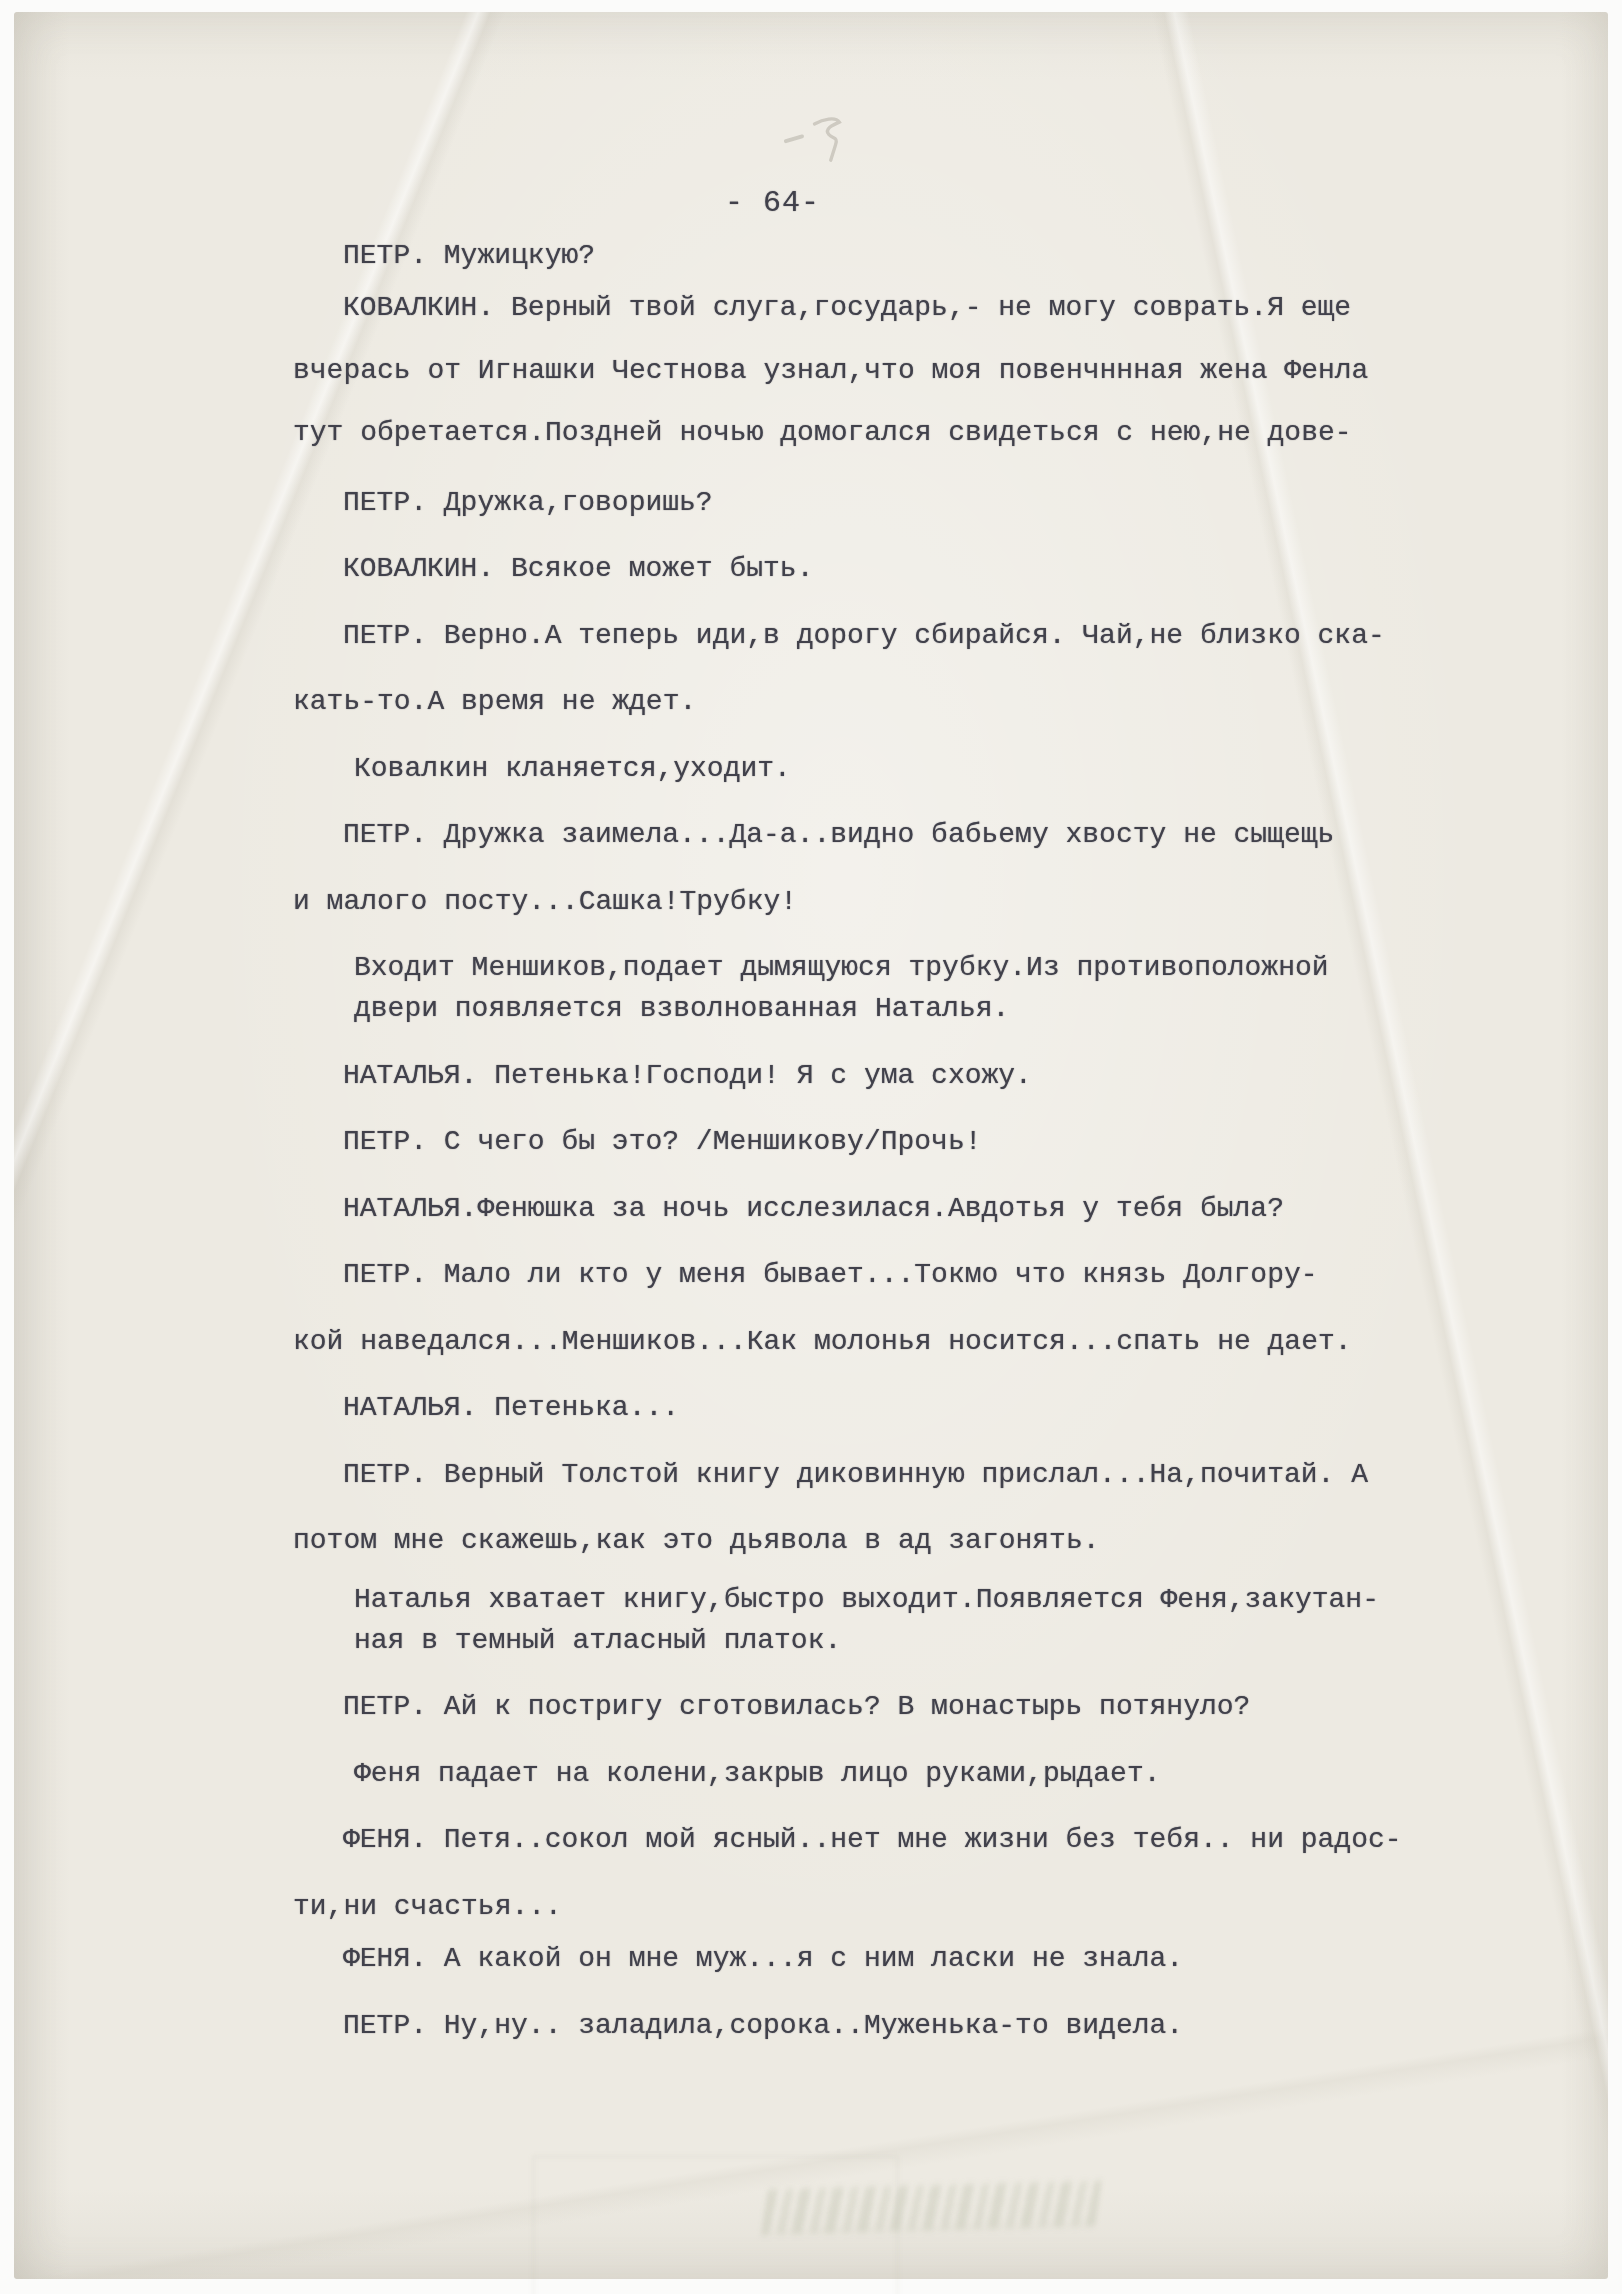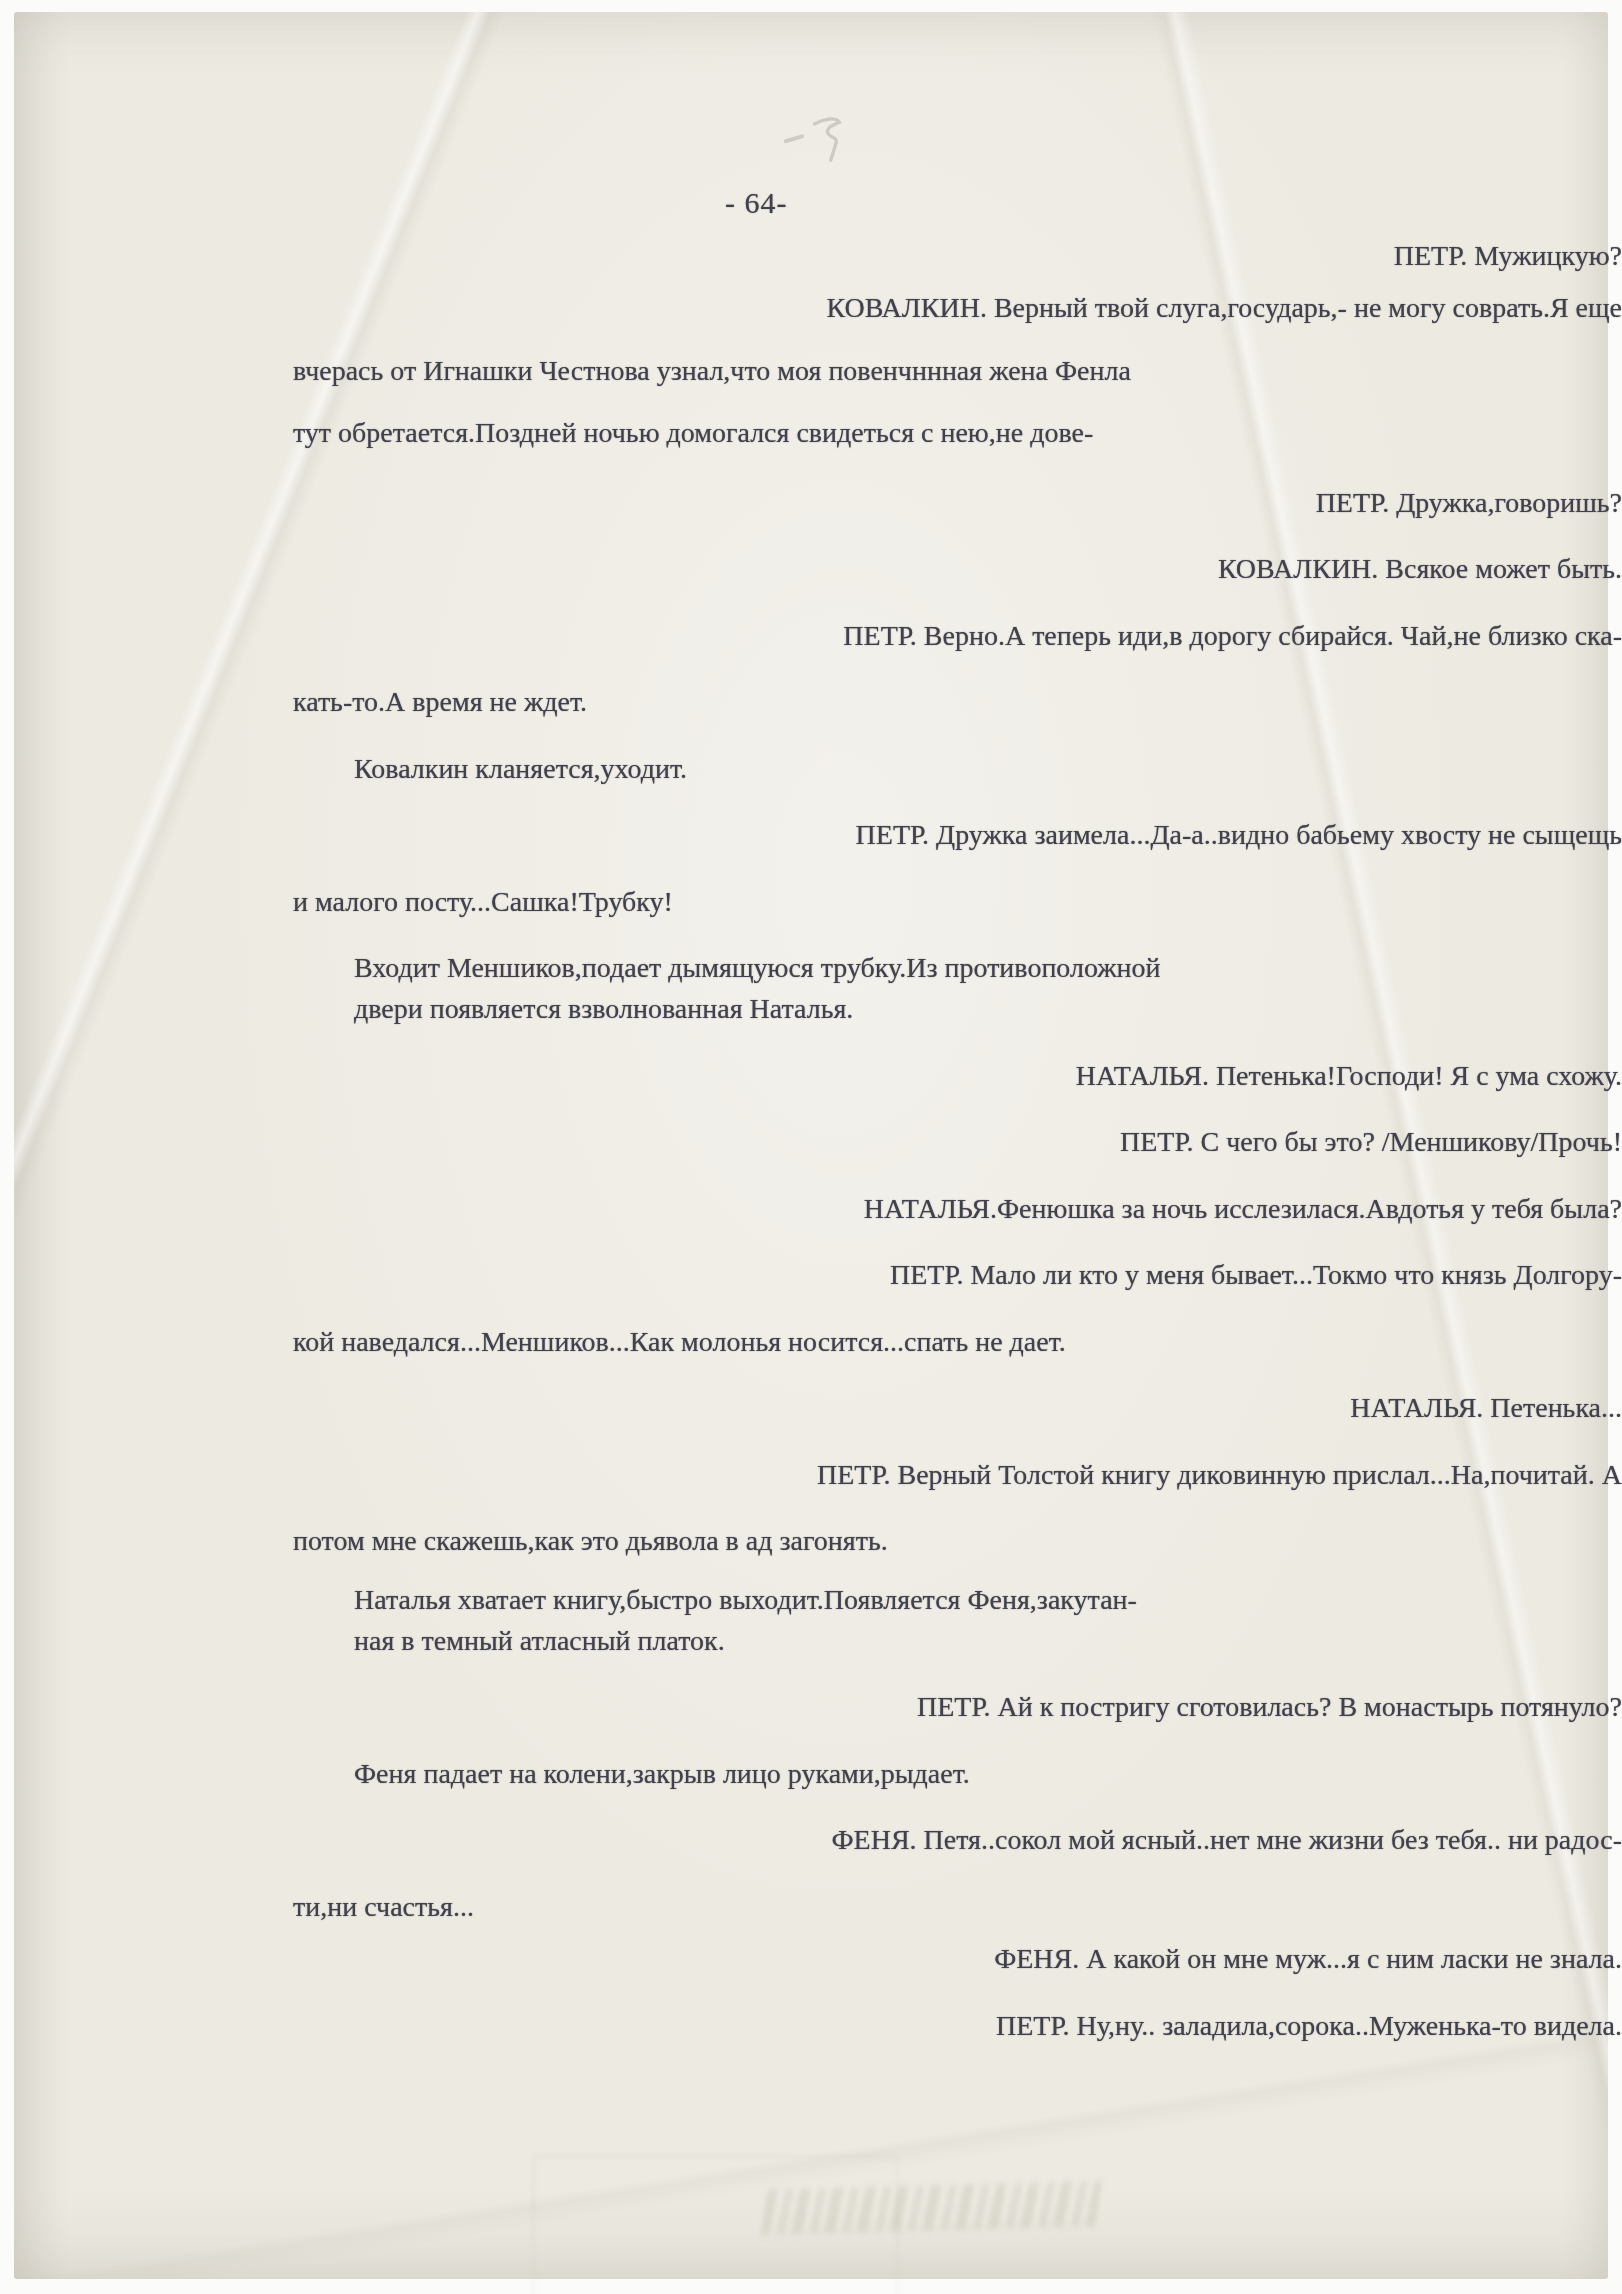--- a/index.html
+++ b/index.html
@@ -1,21 +1,21 @@
 <!DOCTYPE html>
 <html><head>
 <meta charset="utf-8">
 <style>
   html,body{margin:0;padding:0;background:#fbfbfa;}
   .scan{
     position:relative;
     width:1622px;height:2294px;
     background:#fbfbfa;
     overflow:hidden;
-    font-family:Liberation Serif, serif;
+    font-family:Liberation Mono, monospace;
   }
   
   .paper{
     position:absolute;
     left:14.3px;top:12.4px;right:14.3px;bottom:15.3px;
     background:
       radial-gradient(ellipse at 52% 38%, rgba(255,255,255,.35) 0%, rgba(255,255,255,0) 55%),
       linear-gradient(90deg, rgba(190,186,175,.28) 0%, rgba(190,186,175,0) 3.5%),
       linear-gradient(270deg, rgba(200,196,185,.20) 0%, rgba(200,196,185,0) 3%),
       linear-gradient(0deg, rgba(195,191,180,.22) 0%, rgba(195,191,180,0) 4%),
@@ -46,21 +46,21 @@
     line-height:32.5px;
     margin:34px 0 0 0;
     text-shadow:0 0 1px rgba(62,62,75,.6), 0 0 1.9px rgba(62,62,75,.15);
   }
   .header{
     margin-top:0;
     padding-left:432px;
     font-size:30px;
     letter-spacing:1px;
   }
-  .dlg{padding-left:50px;text-align:right;}
+  .dlg{padding-left:50px;}
   .stg{padding-left:61px;}.mt9{margin-top:8.6px}.mt21{margin-top:20px}
   .mt23{}.mt31{margin-top:30px}.mt39{margin-top:37px}.mt43{margin-top:26px}
   
   .pencil-mark{position:absolute;left:782px;top:103px;width:86px;height:63px;opacity:.55;}
   
   .ghost-rect{
     position:absolute;left:533px;top:2156px;width:363px;height:141px;
     border:1.9px solid rgba(165,165,142,.22);border-bottom:none;
     filter:blur(1.9px);
   }

